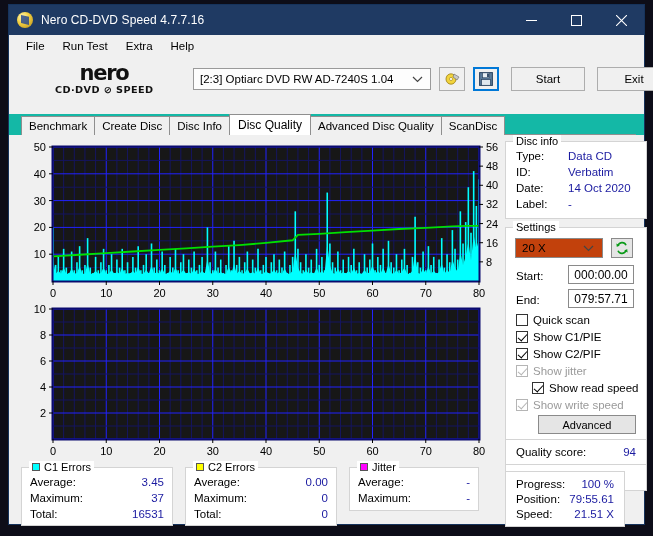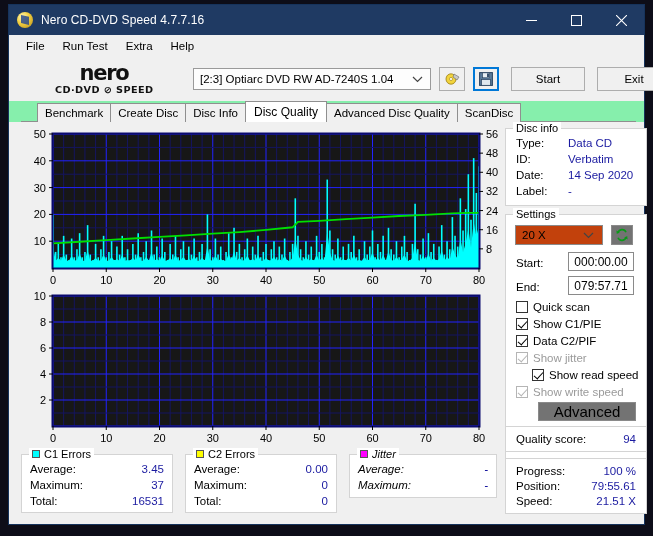--- a/index.html
+++ b/index.html
@@ -141,24 +141,25 @@
     border: 1px solid #adadad;
     display: flex; align-items: center; justify-content: center;
     font-size: 11.5px; color: #000;
     flex: 0 0 auto;
   }
 
   
   .tabstrip {
     height: 21px;
     display: flex; align-items: flex-end;
-    padding-left: 28px;
-    flex: 0 0 auto;
-    background: #86efac;
+    padding-left: 12px;
+    flex: 0 0 auto;
+    background: #14b8a6;
     position: relative;
+    margin-top: 13px;
   }
   .tabstrip::after {
     content: ""; position: absolute; left: 12px; right: 8px; bottom: 0;
     border-bottom: 1px solid #8f8f8f;
   }
   .tab {
     font-size: 11.5px; color: #000;
     padding: 2px 7px 2px 7px;
     border: 1px solid #8f8f8f;
     border-bottom: none;
@@ -269,24 +270,24 @@
 
   .txtfield {
     position: absolute;
     background: #ffffff;
     border: 1px solid #8a8a8a;
     display: flex; align-items: center; justify-content: center;
     font-size: 12px; color: #000;
   }
   .btn3d {
     position: absolute;
-    background: #737373;
+    background: #e5e5e5;
     border: 1px solid #8a8a8a;
     display: flex; align-items: center; justify-content: center;
-    font-size: 15px; color: #000;
+    font-size: 11px; color: #000;
   }
   .label-left { position: absolute; font-size: 11.5px; color: #000; }
   .value-blue { color: #1a1aa0; }
 </style>
 </head>
 <body>
 
 <div id="app">
   <div class="window">
 
@@ -748,21 +749,21 @@
         <div class="row" style="top:24px;">
           <span class="k">Maximum:</span>
           <span class="v">0</span>
         </div>
         <div class="row" style="top:40px;">
           <span class="k">Total:</span>
           <span class="v">0</span>
         </div>
       </div>
 
-      <div class="group" style="left:340px;top:332px;width:148px;height:44px;font-style:italic;">
+      <div class="group" style="left:340px;top:332px;width:130px;height:44px;">
         <div class="legend">
           <span class="swatch" id="sw2" style="background: rgb(255, 0, 255);"></span>
           <span>Jitter</span>
         </div>
         <div class="row" style="top:8px;">
           <span class="k">Average:</span>
           <span class="v">-</span>
         </div>
         <div class="row" style="top:24px;">
           <span class="k">Maximum:</span>
@@ -770,21 +771,21 @@
         </div>
       </div>
 
       <div class="group" style="left:496px;top:6px;width:142px;height:78px;">
         <div class="legend">Disc info</div>
         <div class="kv" style="left:10px;top:8px;">Type:</div>
         <div class="kv val value-blue" style="left:62px;top:8px;">Data CD</div>
         <div class="kv" style="left:10px;top:24px;">ID:</div>
         <div class="kv val value-blue" style="left:62px;top:24px;">Verbatim</div>
         <div class="kv" style="left:10px;top:40px;">Date:</div>
-        <div class="kv val value-blue" style="left:62px;top:40px;">14 Sep 2020</div>
+        <div class="kv val value-blue" style="left:62px;top:40px;">14 Oct 2020</div>
         <div class="kv" style="left:10px;top:56px;">Label:</div>
         <div class="kv val value-blue" style="left:62px;top:56px;">-</div>
       </div>
 
       <div class="group" style="left:496px;top:92px;width:142px;height:264px;">
         <div class="legend">Settings</div>
 
         <div class="combo" style="left:9px;top:10px;width:88px;height:20px;">
           <span>20 X</span>
           <span class="caret">
@@ -811,21 +812,21 @@
         <div class="cb" style="left:10px;top:86px;">
           <span class="box"></span>
           <span>Quick scan</span>
         </div>
         <div class="cb checked" style="left:10px;top:103px;">
           <span class="box"></span>
           <span>Show C1/PIE</span>
         </div>
         <div class="cb checked" style="left:10px;top:120px;">
           <span class="box"></span>
-          <span>Data C2/PIF</span>
+          <span>Show C2/PIF</span>
         </div>
         <div class="cb checked disabled" style="left:10px;top:137px;">
           <span class="box"></span>
           <span>Show jitter</span>
         </div>
         <div class="cb checked" style="left:26px;top:154px;">
           <span class="box"></span>
           <span>Show read speed</span>
         </div>
         <div class="cb checked disabled" style="left:10px;top:171px;">
@@ -834,21 +835,21 @@
         </div>
 
         <div class="btn3d" style="left:32px;top:187px;width:98px;height:19px;">Advanced</div>
       </div>
 
       <div class="group" style="left:496px;top:304px;width:142px;height:26px;">
         <div class="kv" style="left:10px;top:6px;">Quality score:</div>
         <div class="kv value-blue" style="right:10px;top:6px;">94</div>
       </div>
 
-      <div class="group" style="left:496px;top:336px;width:142px;height:56px;">
+      <div class="group" style="left:496px;top:336px;width:120px;height:56px;">
         <div class="kv" style="left:10px;top:6px;">Progress:</div>
         <div class="kv value-blue" style="right:10px;top:6px;">100 %</div>
         <div class="kv" style="left:10px;top:21px;">Position:</div>
         <div class="kv value-blue" style="right:10px;top:21px;">79:55.61</div>
         <div class="kv" style="left:10px;top:36px;">Speed:</div>
         <div class="kv value-blue" style="right:10px;top:36px;">21.51 X</div>
       </div>
 
     </div>
   </div>

